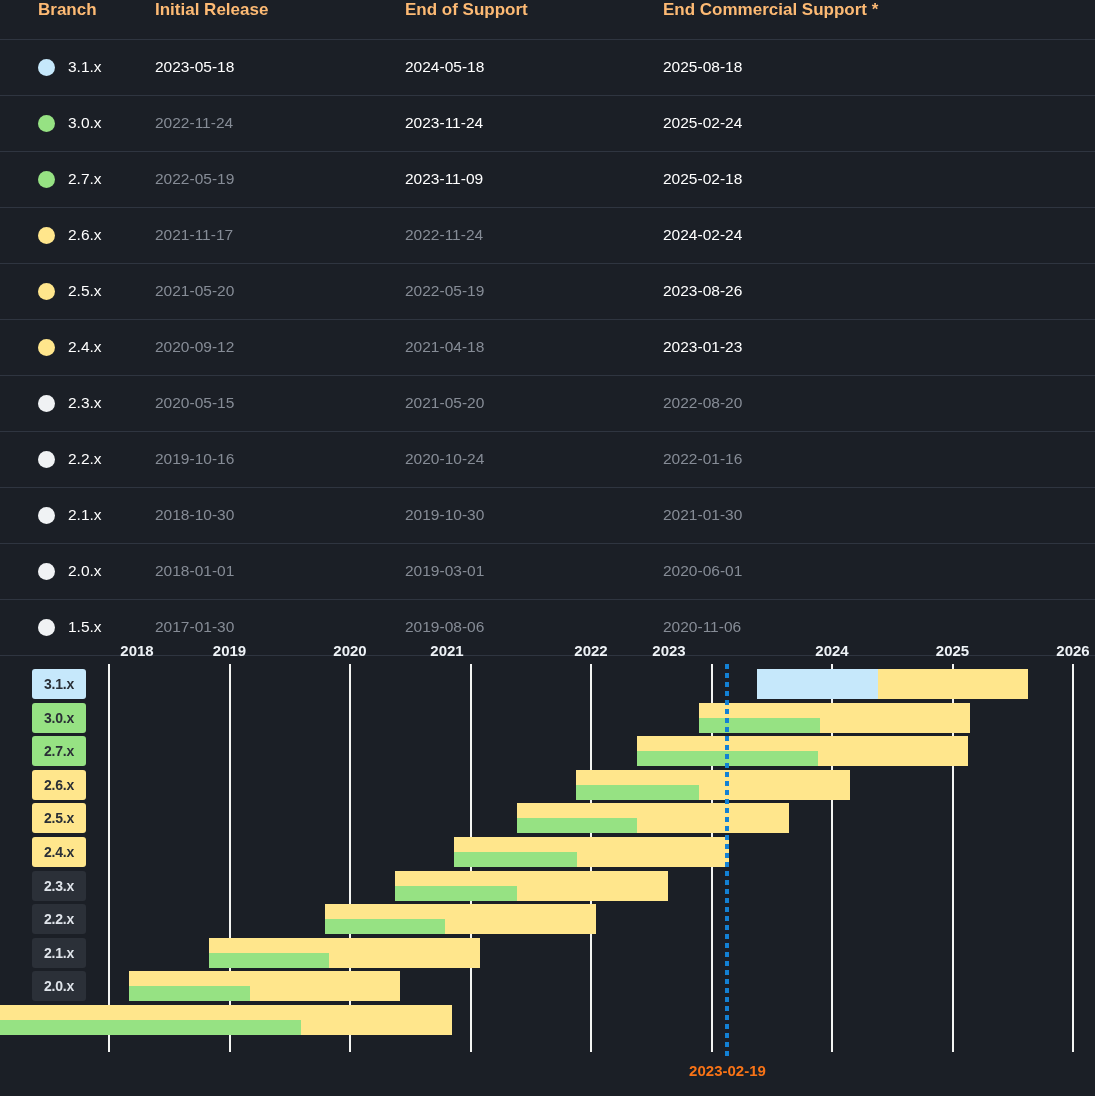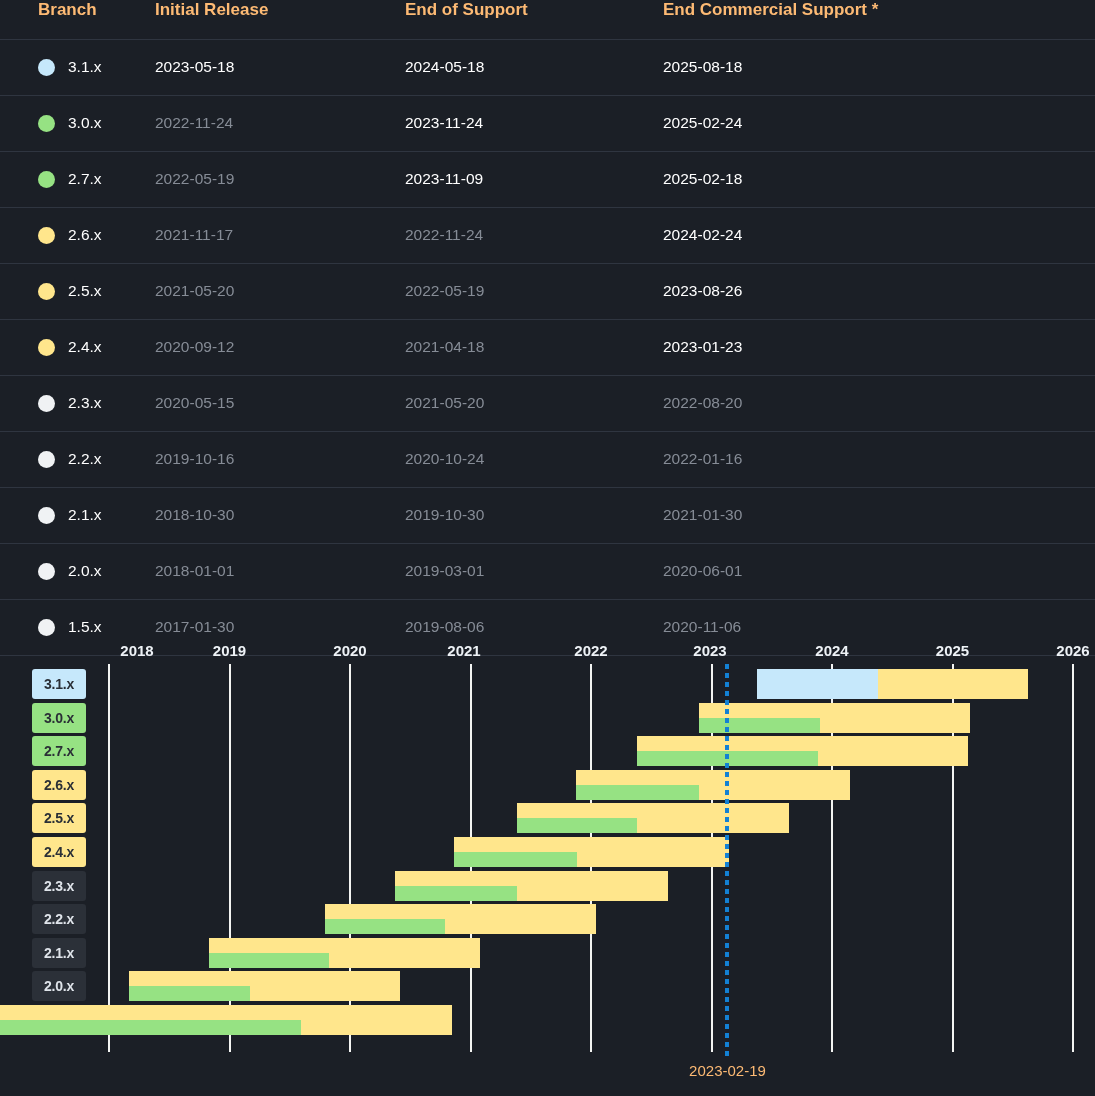--- a/index.html
+++ b/index.html
@@ -96,22 +96,22 @@
     height: 396px;
     background: repeating-linear-gradient(
       to bottom,
       #1381d4 0px, #1381d4 5px,
       rgba(0,0,0,0) 5px, rgba(0,0,0,0) 9px
     );
   }
   .today-label {
     position: absolute;
     transform: translateX(-50%);
-    font-size: 15px; font-weight: normal;
-    color: #fdba74;
+    font-size: 15px; font-weight: bold;
+    color: #f97316;
     white-space: nowrap;
   }
 </style>
 </head>
 <body>
 
 <div class="page">
 
   <table class="eol-table">
     <thead>
@@ -248,25 +248,25 @@
   </table>
 
   <div class="gantt">
     <div class="gantt-inner" id="gantt-inner">
         <div class="yr-label" style="left: 109px; margin-left: 28px;">2018</div>
         <div class="yr-line" style="left: 108px;"></div>
         <div class="yr-label" style="left: 229.5px;">2019</div>
         <div class="yr-line" style="left: 228.5px;"></div>
         <div class="yr-label" style="left: 350px;">2020</div>
         <div class="yr-line" style="left: 349px;"></div>
-        <div class="yr-label" style="left: 464px;">2021</div>
+        <div class="yr-label" style="left: 447px;">2021</div>
         <div class="yr-line" style="left: 469.5px;"></div>
         <div class="yr-label" style="left: 591px;">2022</div>
         <div class="yr-line" style="left: 590px;"></div>
-        <div class="yr-label" style="left: 710px;">2023</div>
+        <div class="yr-label" style="left: 669px;">2023</div>
         <div class="yr-line" style="left: 710.5px;"></div>
         <div class="yr-label" style="left: 832px;">2024</div>
         <div class="yr-line" style="left: 831px;"></div>
         <div class="yr-label" style="left: 952.5px;">2025</div>
         <div class="yr-line" style="left: 951.5px;"></div>
         <div class="yr-label" style="left: 1073px;">2026</div>
         <div class="yr-line" style="left: 1072px;"></div>
         <div class="row-label rl-blue" style="top: 57px;">3.1.x</div>
         <div class="bar bar-blue" style="left: 757.282px; width: 120.5px; top: 57px; height: 30px;"></div>
         <div class="bar bar-yellow" style="left: 877.782px; width: 150.625px; top: 57px; height: 30px;"></div>

